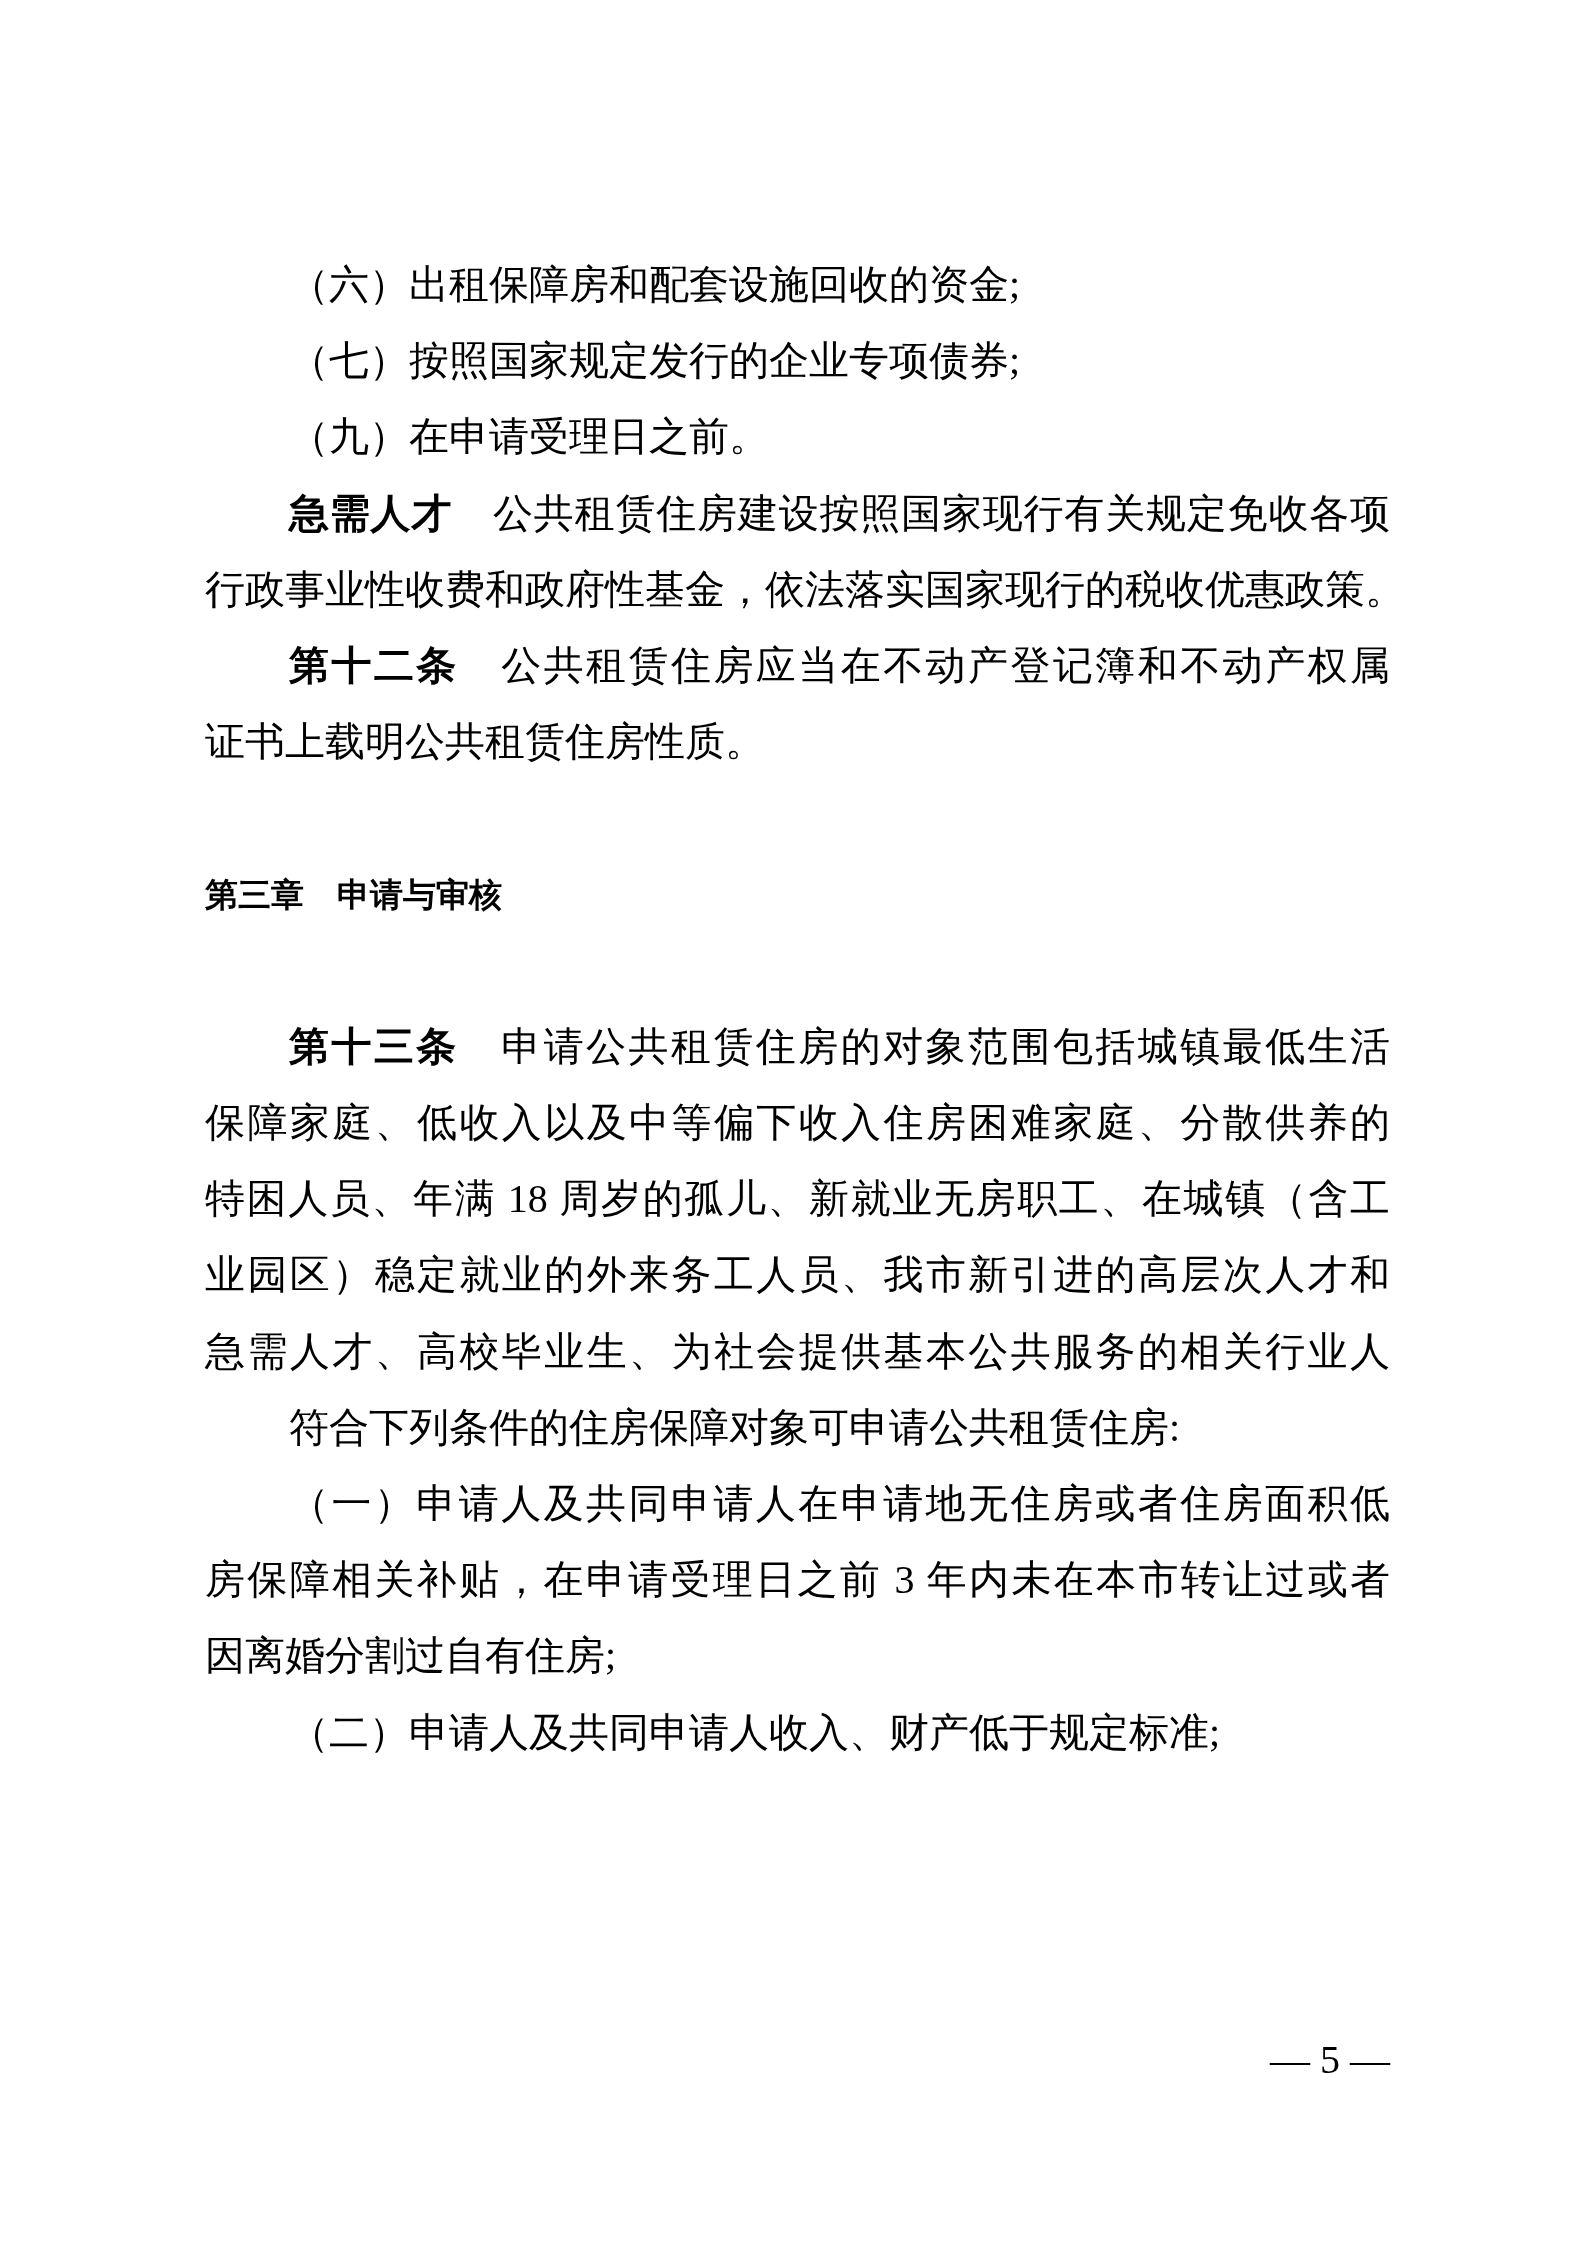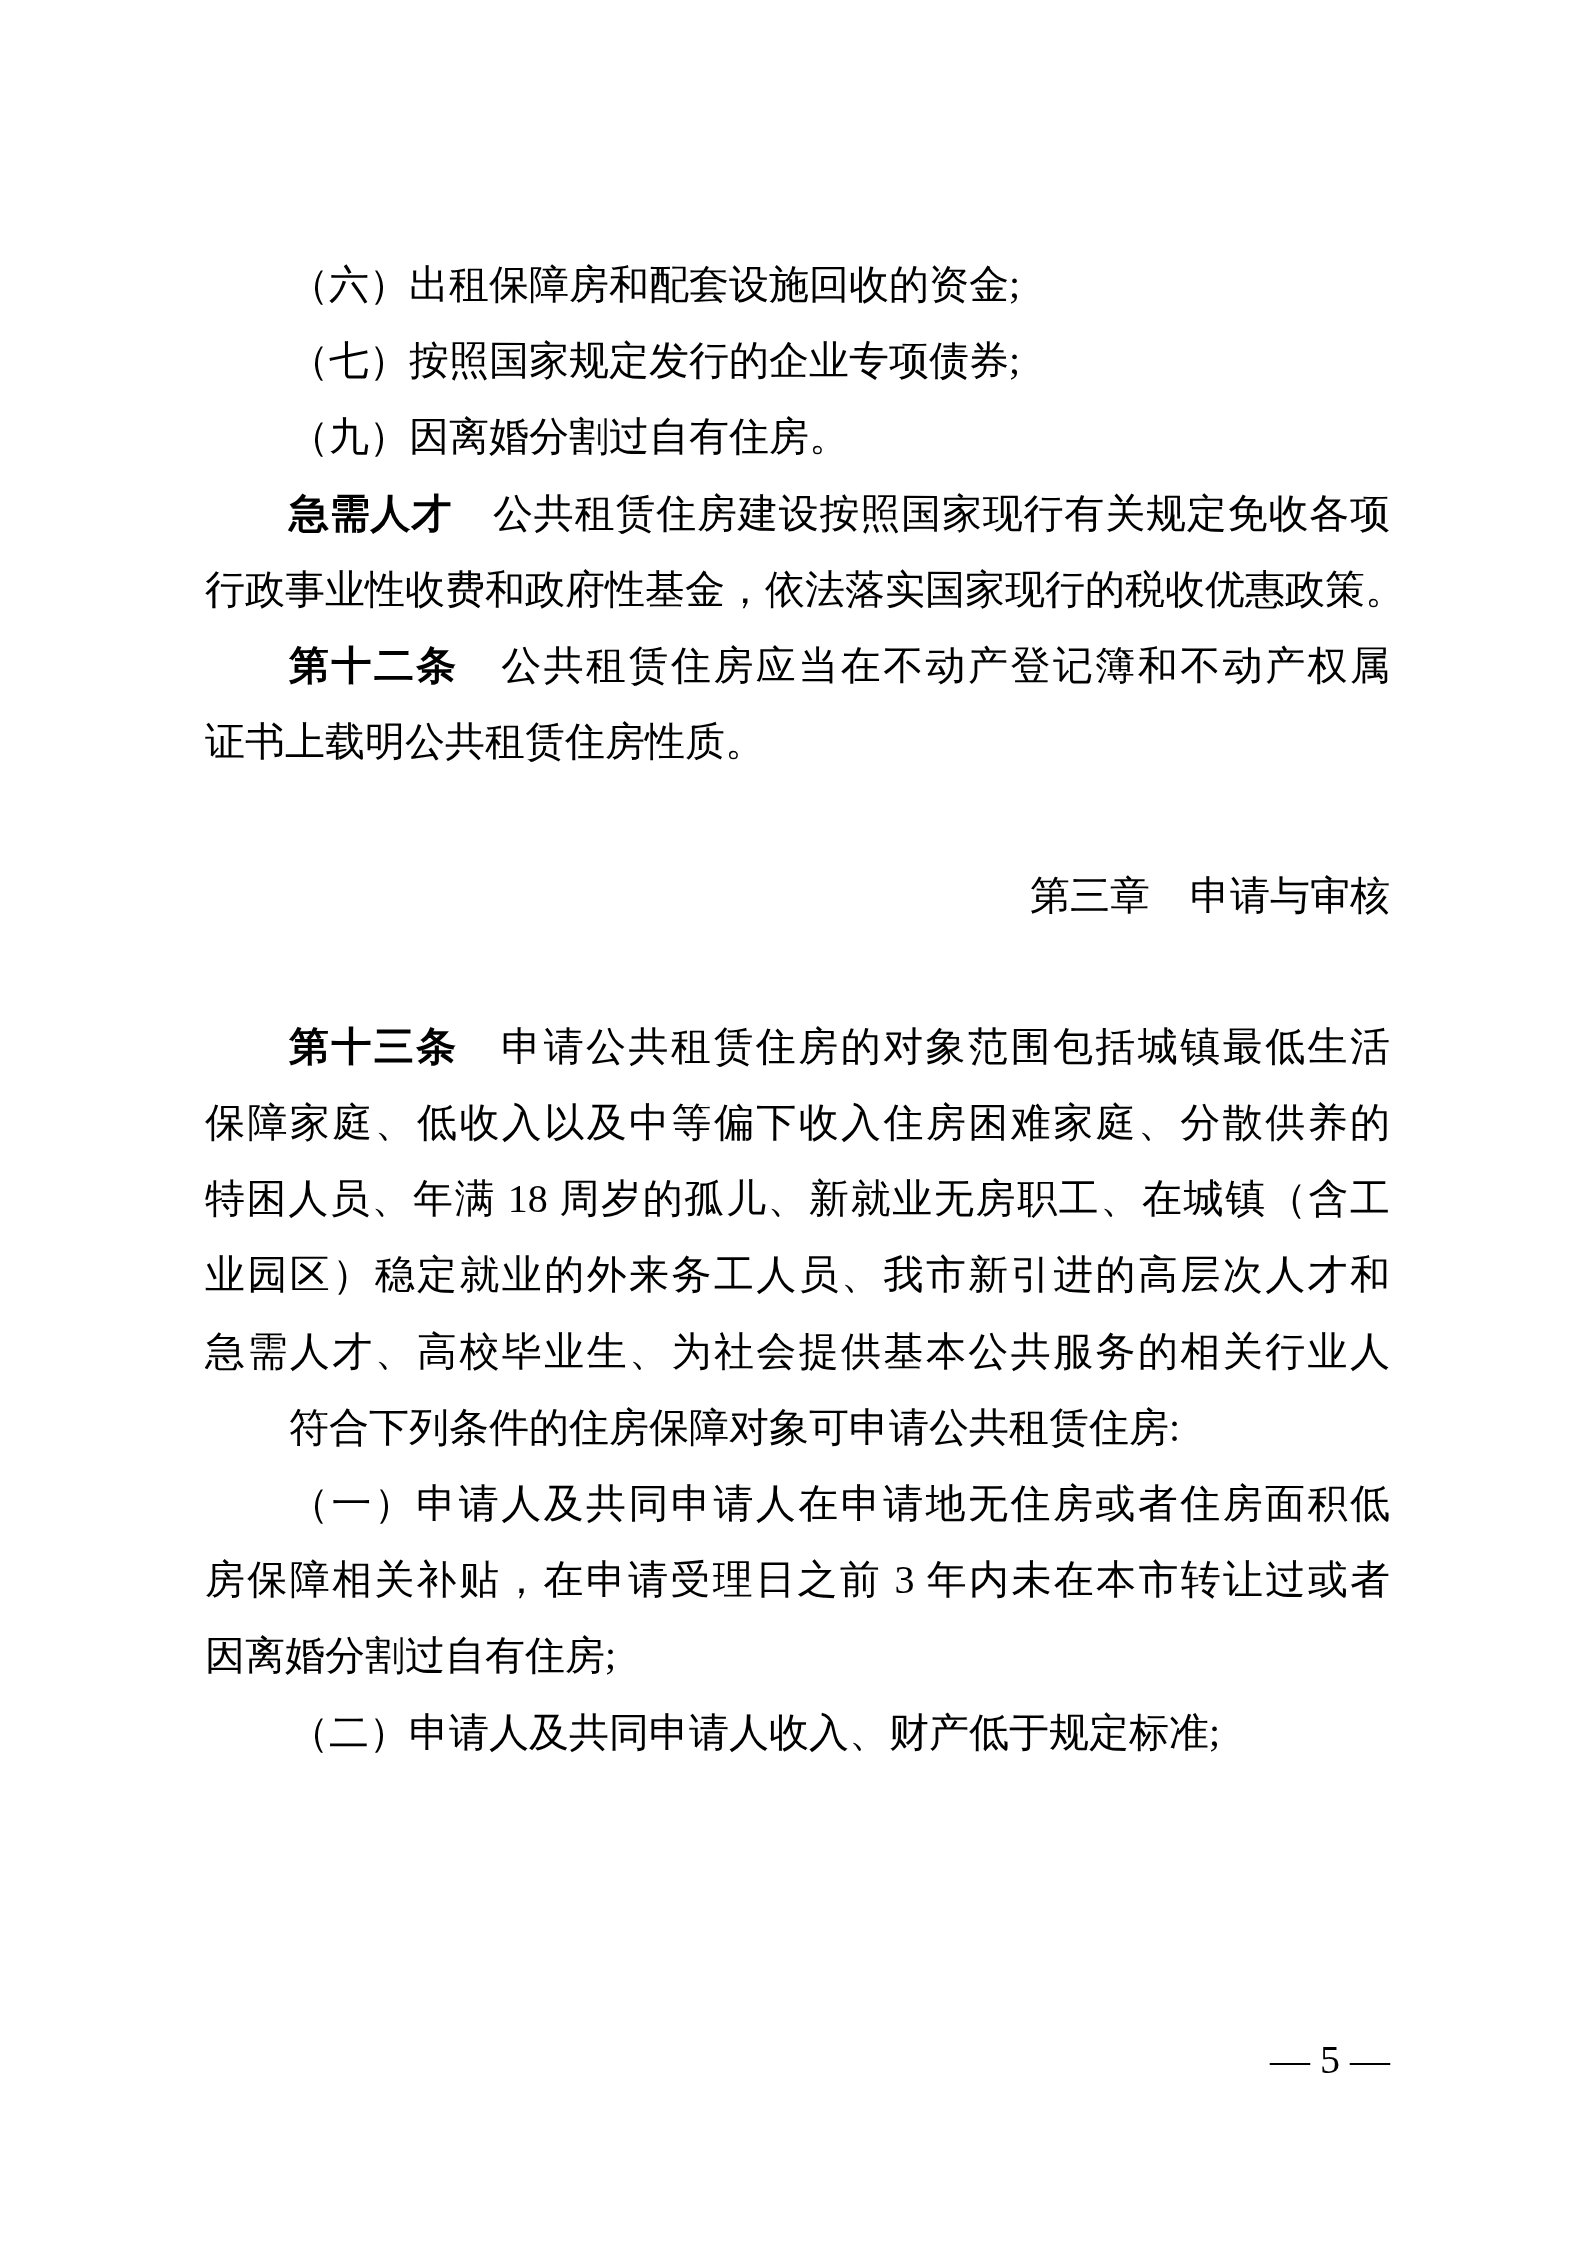--- a/index.html
+++ b/index.html
@@ -27,23 +27,23 @@
     color:#000;
   }
   .ind{text-indent:84px;}
   .jf{text-align:justify;text-align-last:justify;}
   .pe{white-space:nowrap;}
   .spacer{height:76.2px;}
   .b{font-weight:bold;}
   .chapter-heading{
     height:76.2px;
     line-height:76.2px;
-    text-align:right;
-    font-weight:normal;
-    font-size:40px;
+    text-align:left;
+    font-weight:bold;
+    font-size:33px;
     font-family:"Liberation Sans","DejaVu Sans",sans-serif;
     white-space:pre-wrap;
   }
   .footer{
     position:absolute;
     left:205px;top:2036px;
     width:1185px;
     text-align:right;
     font-size:40px;
     line-height:48px;
@@ -51,21 +51,21 @@
   }
 </style>
 </head>
 <body>
 
 <div class="page">
   <div class="doc">
 
     <div class="ln ind">（六）出租保障房和配套设施回收的资金;</div>
     <div class="ln ind">（七）按照国家规定发行的企业专项债券;</div>
-    <div class="ln ind">（九）因离婚分割过自有住房。</div>
+    <div class="ln ind">（九）在申请受理日之前。</div>
 
     <div class="ln ind jf"><span class="b">急需人才</span><span>  公共租赁住房建设按照国家现行有关规定免收各项</span></div>
     <div class="ln pe">行政事业性收费和政府性基金，依法落实国家现行的税收优惠政策。</div>
     <div class="ln ind jf"><span class="b">第十二条</span><span>  公共租赁住房应当在不动产登记簿和不动产权属</span></div>
     <div class="ln">证书上载明公共租赁住房性质。</div>
 
     <div class="spacer"></div>
     <div class="chapter-heading">第三章　申请与审核</div>
     <div class="spacer"></div>
 

